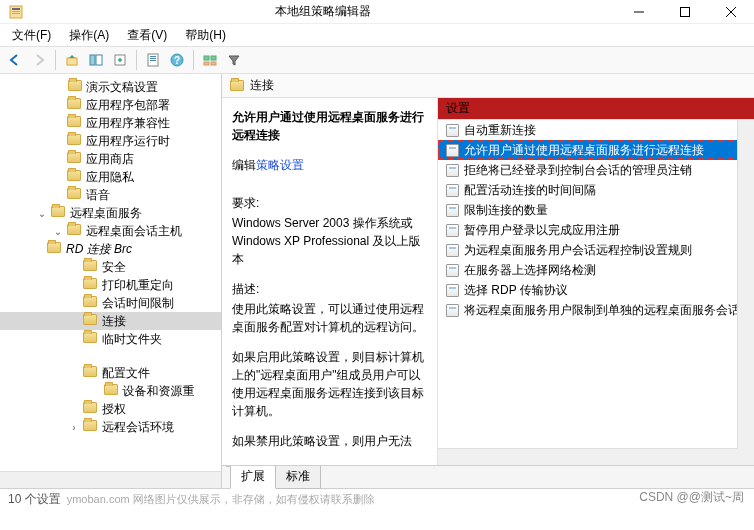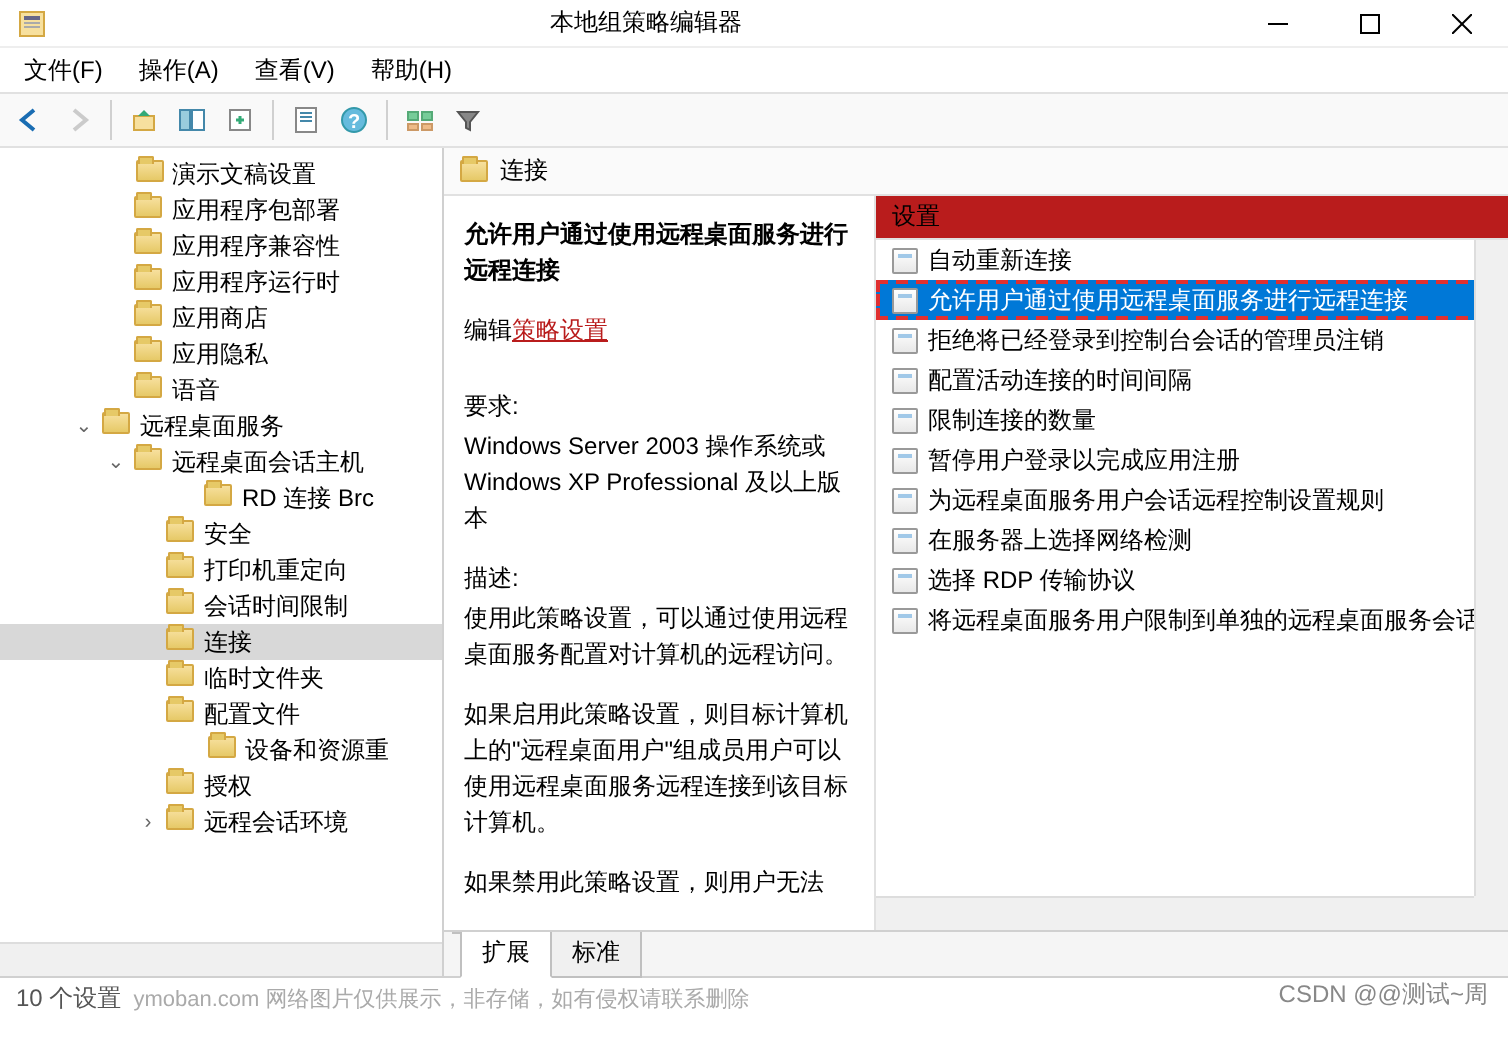--- a/index.html
+++ b/index.html
@@ -33,21 +33,21 @@
     .detail-panel { flex: 1; display: flex; flex-direction: column; position: relative; }
     .detail-header { height: 24px; display: flex; align-items: center; padding: 4px 8px; border-bottom: 1px solid #e1e1e1; background: #fafafa; }
     .detail-header .folder-icon { margin-right: 6px; }
     .detail-header-title { font-size: 12px; }
     
     .detail-body { flex: 1; display: flex; overflow: hidden; }
     
     .desc-panel { width: 216px; padding: 10px; border-right: 1px solid #e1e1e1; font-size: 12px; line-height: 1.5; overflow: hidden; }
     .desc-title { font-weight: bold; margin-bottom: 12px; }
     .desc-label { margin-bottom: 2px; }
-    .desc-link { color: #b91c1c; text-decoration: underline; margin-bottom: 12px; display: inline-block; }
+    .desc-link { color: #1d4ed8; margin-bottom: 12px; display: inline-block; }
     .desc-para { margin-bottom: 12px; }
     
     .list-panel { flex: 1; overflow: hidden; position: relative; }
     .list-header { height: 22px; border-bottom: 1px solid #e1e1e1; display: flex; align-items: center; padding: 0 8px; background: #b91c1c; font-size: 12px; }
     .list-body { overflow-y: auto; overflow-x: auto; height: calc(100% - 22px); }
     .list-item { height: 20px; display: flex; align-items: center; padding: 0 6px; white-space: nowrap; cursor: default; }
     .list-item.selected { background: #0078d7; color: #fff; }
     .list-item.highlighted { outline: 2px dashed #e03030; outline-offset: -2px; }
     .list-icon { width: 16px; height: 16px; margin-right: 4px; flex-shrink: 0; display: inline-flex; align-items: center; justify-content: center; }
     .policy-icon { width: 13px; height: 13px; border: 1px solid #999; background: linear-gradient(#fff, #e8e8e8); border-radius: 1px; position: relative; }
@@ -208,21 +208,21 @@
       <div class="tree-node" style="padding-left: 36px;">
         <span class="tree-expand">⌄</span>
         <span class="tree-icon"><span class="folder-icon"></span></span>
         <span class="tree-label">远程桌面服务</span>
       </div>
       <div class="tree-node" style="padding-left: 52px;">
         <span class="tree-expand">⌄</span>
         <span class="tree-icon"><span class="folder-icon"></span></span>
         <span class="tree-label">远程桌面会话主机</span>
       </div>
-      <div class="tree-node" style="padding-left: 87px;">
+      <div class="tree-node" style="padding-left: 32px; font-style: italic;">
         <span class="tree-expand"></span>
         <span class="tree-icon"><span class="folder-icon"></span></span>
         <span class="tree-label">RD 连接 Brc</span>
       </div>
       <div class="tree-node" style="padding-left: 68px;">
         <span class="tree-expand"></span>
         <span class="tree-icon"><span class="folder-icon"></span></span>
         <span class="tree-label">安全</span>
       </div>
       <div class="tree-node" style="padding-left: 68px;">
@@ -238,21 +238,21 @@
       <div class="tree-node selected" style="padding-left: 68px;">
         <span class="tree-expand"></span>
         <span class="tree-icon"><span class="folder-icon"></span></span>
         <span class="tree-label">连接</span>
       </div>
       <div class="tree-node" style="padding-left: 68px;">
         <span class="tree-expand"></span>
         <span class="tree-icon"><span class="folder-icon"></span></span>
         <span class="tree-label">临时文件夹</span>
       </div>
-      <div class="tree-node" style="padding-left: 68px;">
+      <div class="tree-node" style="padding-left: 68px; margin-top: 16px;">
         <span class="tree-expand"></span>
         <span class="tree-icon"><span class="folder-icon"></span></span>
         <span class="tree-label">配置文件</span>
       </div>
       <div class="tree-node" style="padding-left: 68px; justify-content: center;">
         <span class="tree-expand"></span>
         <span class="tree-icon"><span class="folder-icon"></span></span>
         <span class="tree-label">设备和资源重</span>
       </div>
       <div class="tree-node" style="padding-left: 68px;">

